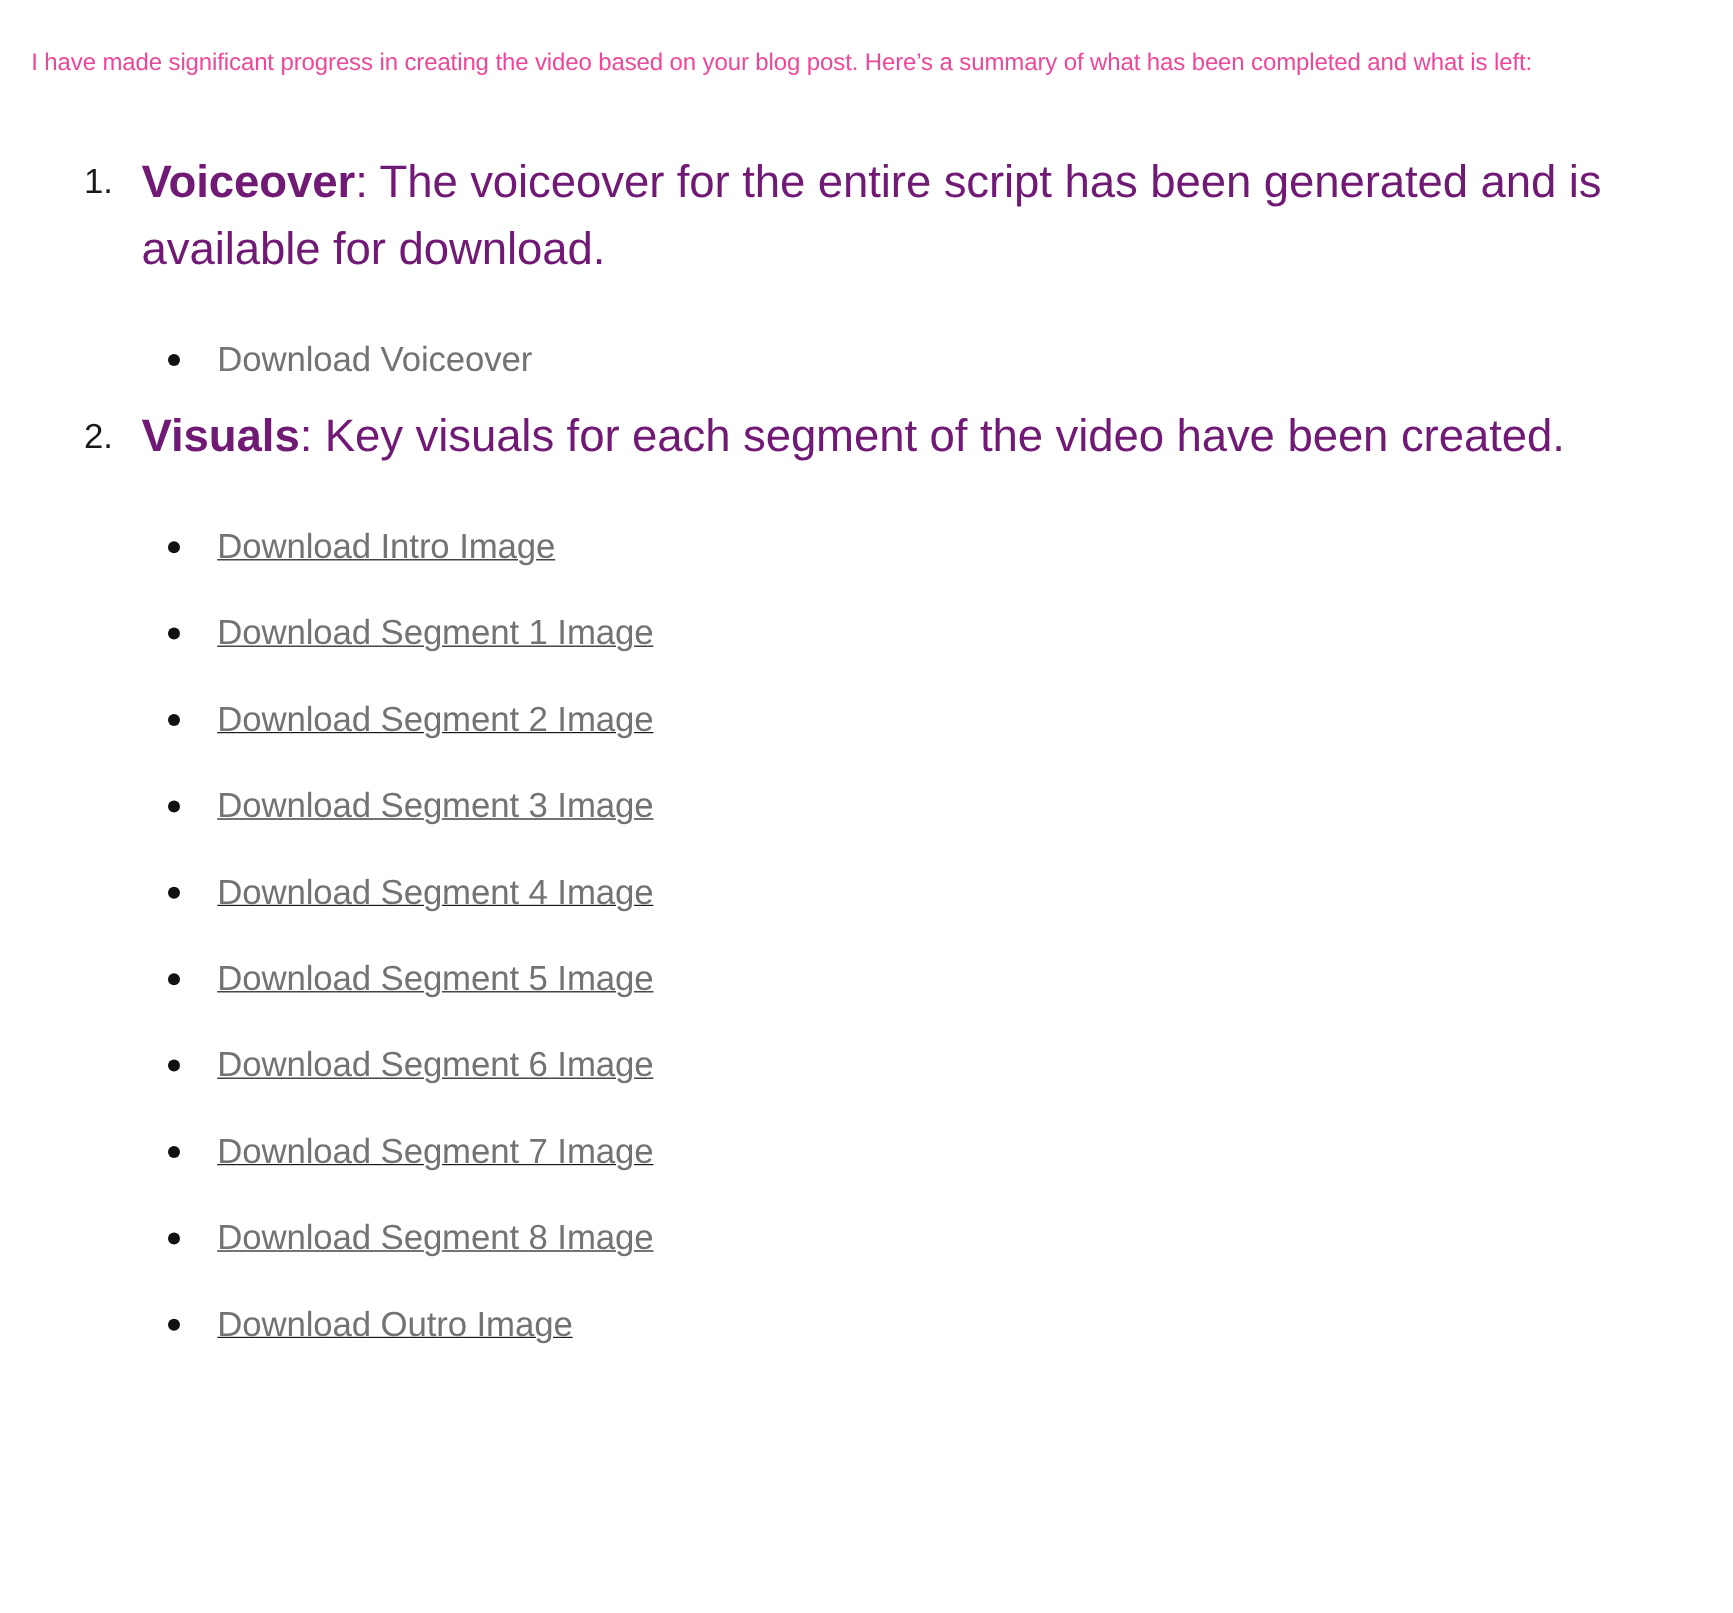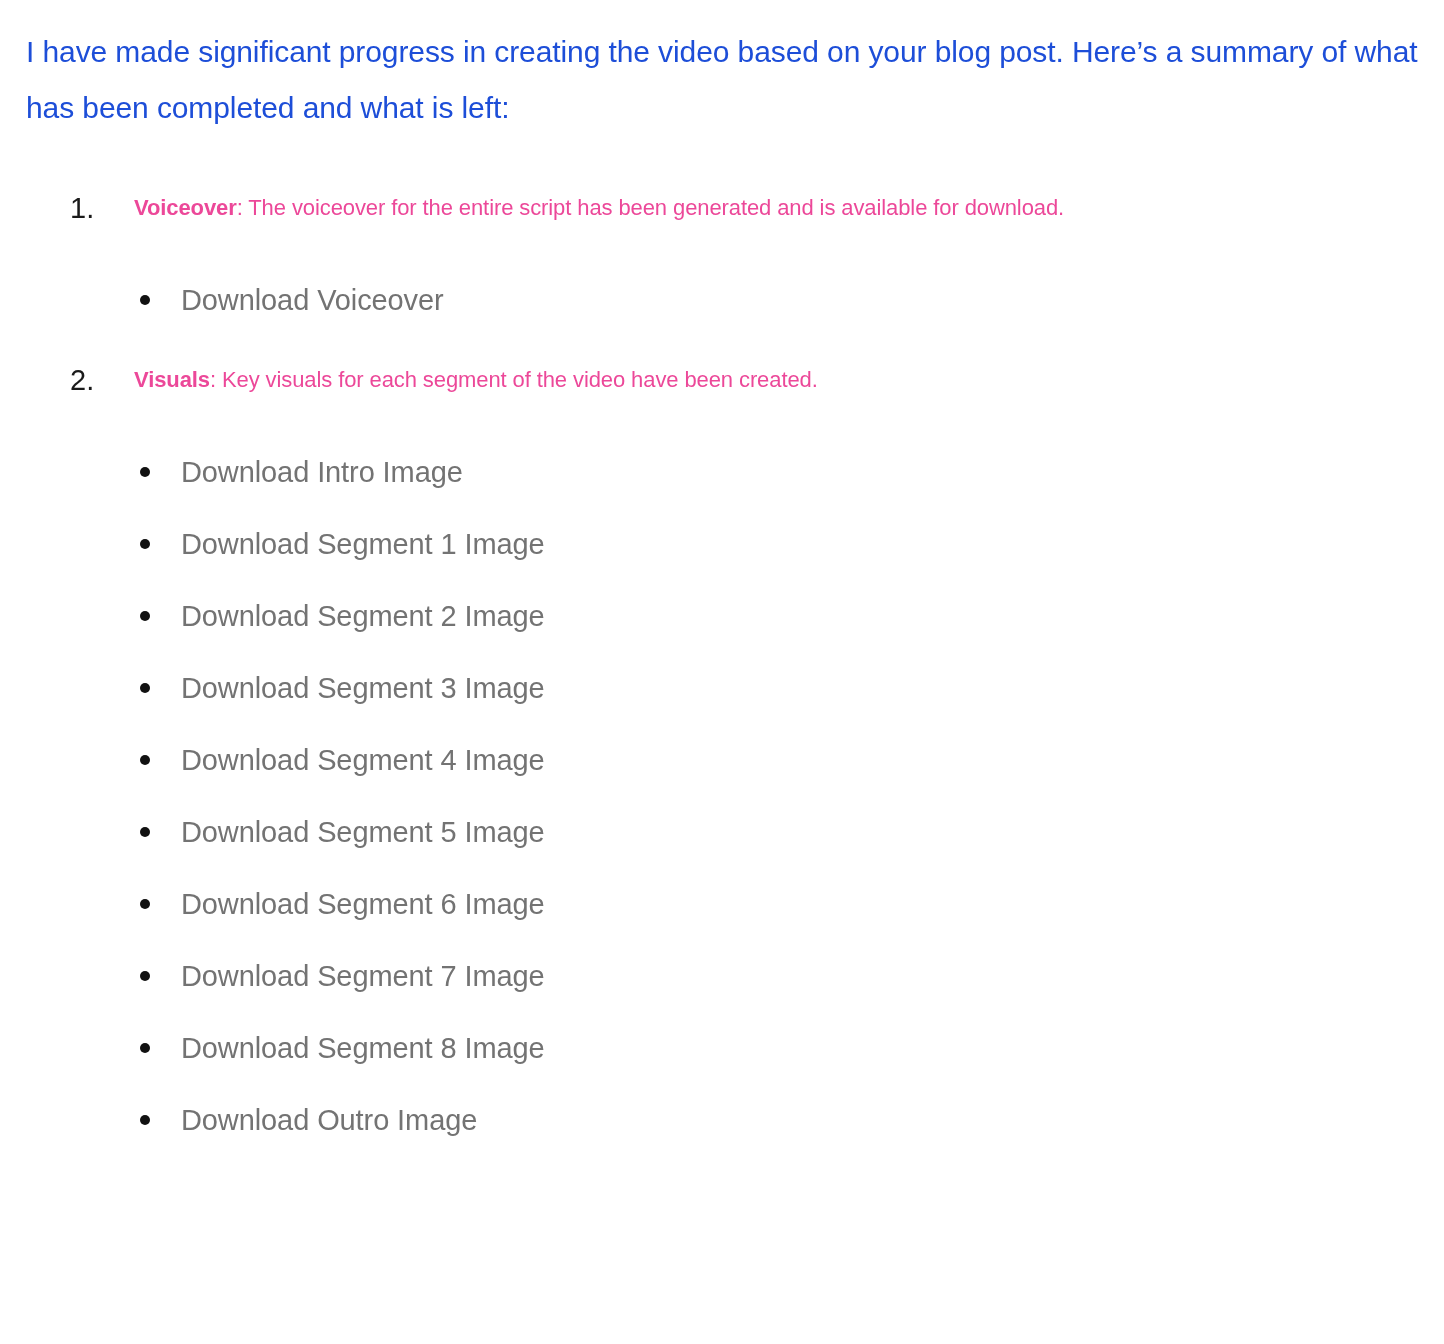--- a/index.html
+++ b/index.html
@@ -17,23 +17,23 @@
     overflow: hidden;
   }
   .page {
     width: 1444px;
     box-sizing: border-box;
     padding: 24px 8px 0 26px;
   }
 
   
   .intro {
-    font-size: 30px;
+    font-size: 20px;
     line-height: 56px;
-    color: #1d4ed8;
+    color: #ec4899;
     margin: 0;
     letter-spacing: -0.1px;
     max-width: 1412px;
   }
 
   
   .section-heading {
     font-size: 34px;
     font-weight: bold;
     color: #0d0d0d;
@@ -58,25 +58,25 @@
   }
   .task-marker {
     position: absolute;
     left: 44px;
     top: 0;
     font-size: 29px;
     line-height: 56px;
     color: #1a1a1a;
   }
   .task-text {
-    font-size: 22px;
+    font-size: 38px;
     line-height: 56px;
-    color: #ec4899;
+    color: #701a75;
     letter-spacing: -0.1px;
-    margin: 16px;
+    margin: 0;
     max-width: 1240px;
   }
   .task-text .strong {
     font-weight: bold;
   }
 
   
   ul.links {
     list-style: none;
     margin: 28px 0 0 0;
@@ -101,21 +101,21 @@
   a.dl-link {
     font-size: 29px;
     color: #737373;
     text-decoration: none;
     letter-spacing: -0.1px;
     cursor: pointer;
   }
 
   
   .task-1-links { margin-top: 34px; margin-bottom: 36px; }
-  .task-2-links { margin-top: 36px; }
+  .task-2-links { margin-top: 36px; text-decoration: underline; }
 </style>
 </head>
 <body>
 
 <div class="page">
 
   <p class="intro">I have made significant progress in creating the video based on your blog post. Here’s a summary of what has been completed and what is left:</p>
 
 
   <ol class="tasks">

